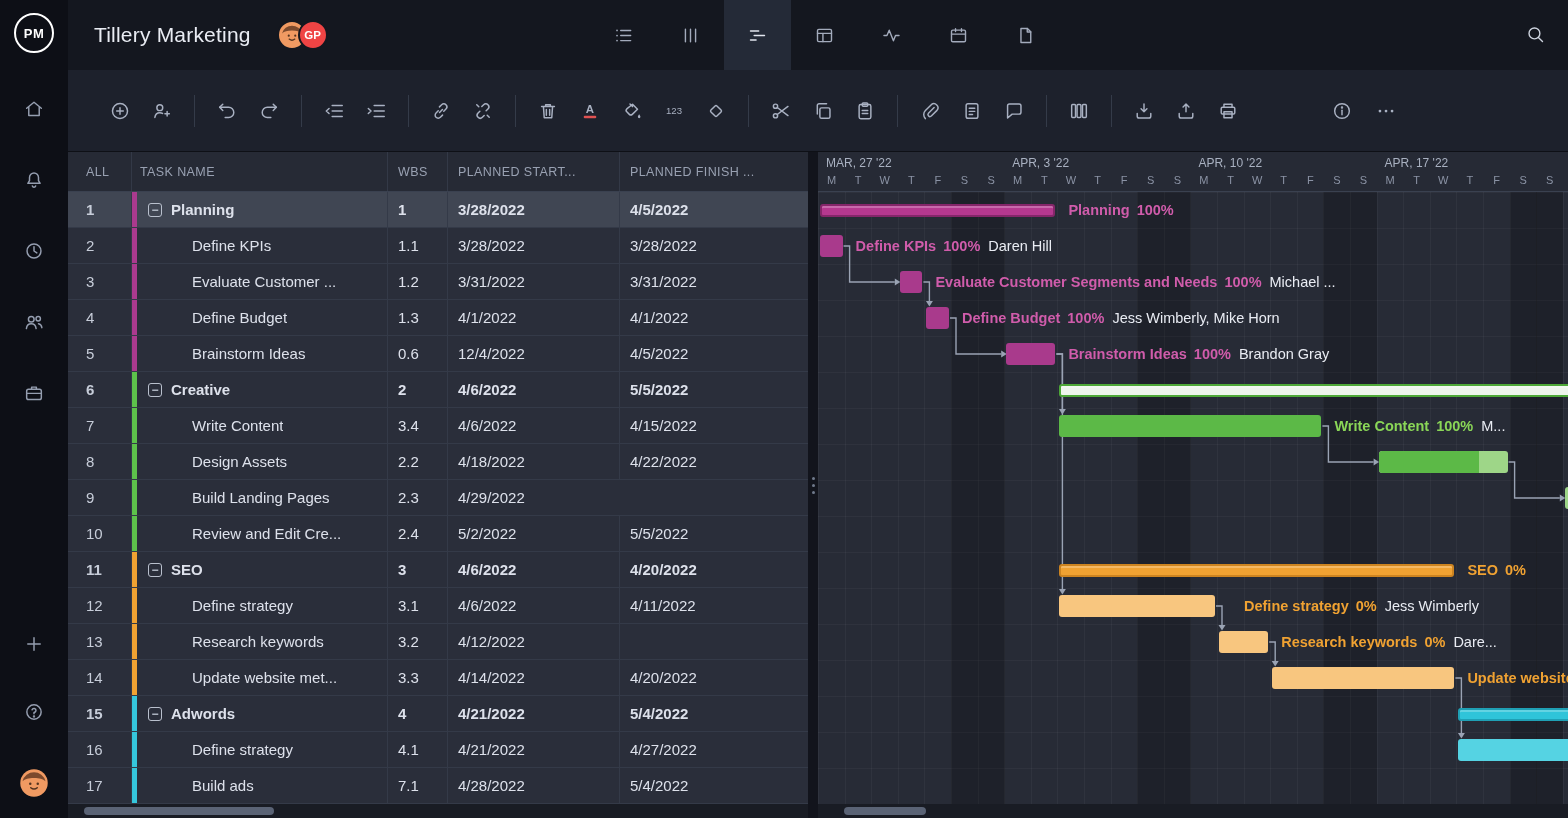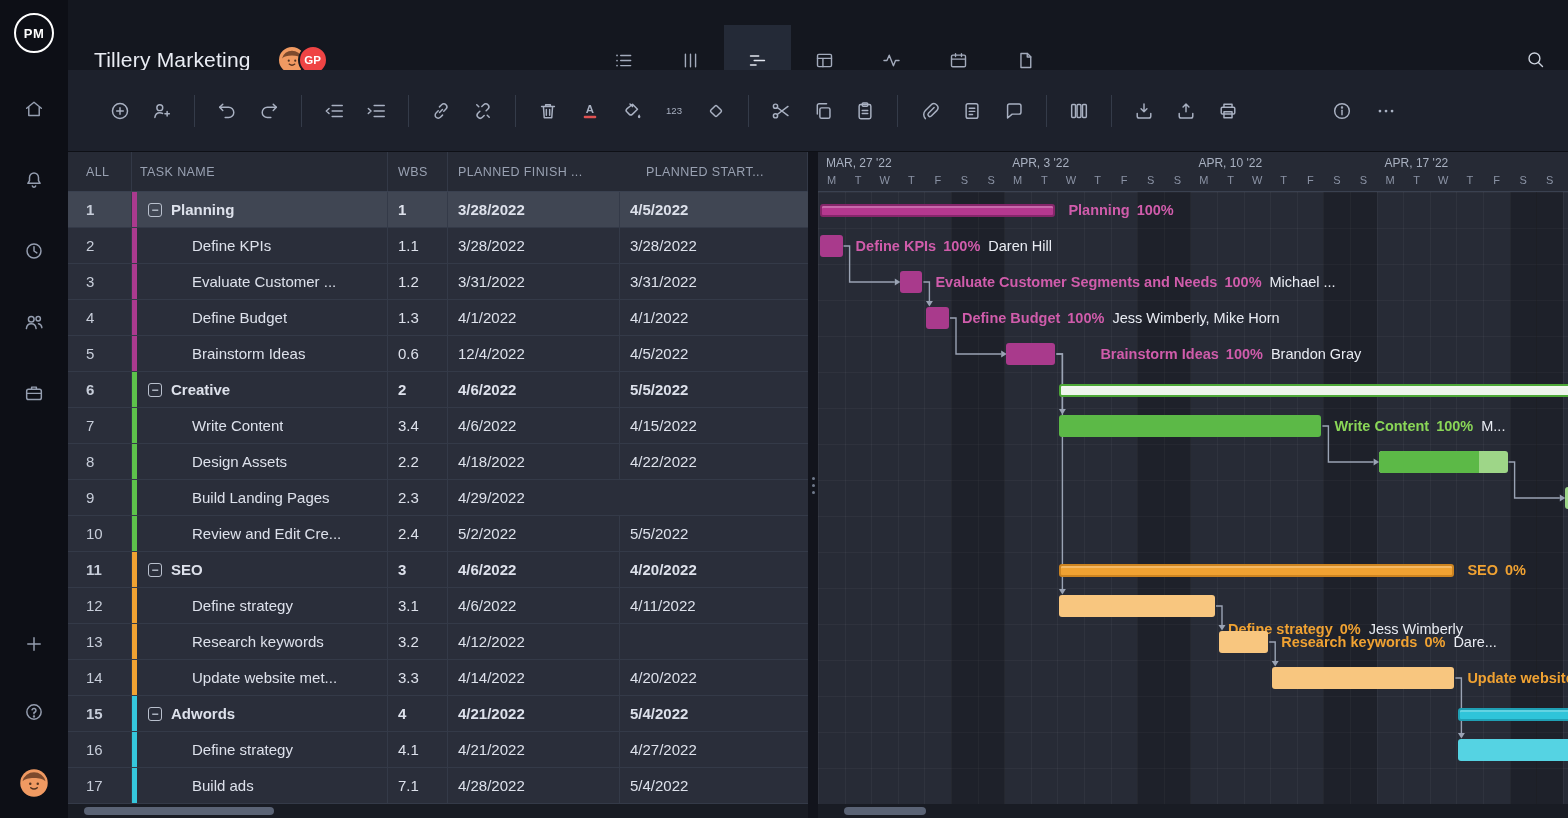--- a/index.html
+++ b/index.html
@@ -13,21 +13,21 @@
   
   .sidebar { position:absolute; left:0; top:0; width:68px; height:818px; background:#0d0f16; z-index:8; display:flex; flex-direction:column; align-items:center; }
   .logo { width:40px; height:40px; margin-top:13px; border:2px solid #fff; border-radius:50%; display:flex; align-items:center; justify-content:center; font-size:13px; font-weight:bold; color:#fff; letter-spacing:.5px; }
   .snav { display:flex; flex-direction:column; gap:47px; margin-top:44px; align-items:center; }
   .sbtn { color:#959eb0; width:24px; height:24px; display:inline-flex; align-items:center; justify-content:center; }
   .sbottom { margin-top:auto; display:flex; flex-direction:column; gap:44px; align-items:center; padding-bottom:20px; }
   .avatarbtn { width:30px; height:30px; border-radius:50%; overflow:hidden; }
   .avatarbtn svg { width:100%; height:100%; display:block; }
 
   
-  .tophdr { position:absolute; left:68px; top:0; width:1500px; height:70px; background:#14171f; display:flex; align-items:center;margin-top:25px; }
+  .tophdr { position:absolute; left:68px; top:0; width:1500px; height:70px; background:#14171f; display:flex; align-items:center; }
   .title { font-size:21px; font-weight:500; color:#e9ecf3; margin-left:26px; letter-spacing:.2px; }
   .avatars { display:flex; margin-left:26px; }
   .av { width:30px; height:30px; border-radius:50%; border:2px solid #14171f; display:inline-flex; align-items:center; justify-content:center; }
   .av + .av { margin-left:-9px; }
   .av.init { font-size:11.5px; font-weight:bold; color:#fff; }
   .av.face { overflow:hidden; background:#f09a62; }
   .av.face svg { width:100%; height:100%; display:block; }
   .views { position:absolute; left:522px; top:0; display:flex; height:70px; }
   .vbtn { width:67px; height:70px; display:inline-flex; align-items:center; justify-content:center; color:#a3abbc; }
   .vbtn .icon { width:21px; height:21px; }
@@ -496,22 +496,22 @@
           </span>
         </button>
       </div>
   </div>
 
   <section class="tablepane">
     <div class="thead">
       <div class="hc h-num">ALL</div>
       <div class="hc h-name">TASK NAME</div>
       <div class="hc h-wbs">WBS</div>
+      <div class="hc h-start">PLANNED START...</div>
       <div class="hc h-fin">PLANNED FINISH ...</div>
-      <div class="hc h-start">PLANNED START...</div>
     </div>
     <div class="rows" id="rows">
         <div class="trow group sel">
           <div class="c cnum">1</div>
           <div class="c cname">
             <span class="strip" style="background: rgb(170, 58, 142);"></span>
             <span class="collapse">−</span>
             <span class="nm">Planning</span>
           </div>
           <div class="c cwbs">1</div>
@@ -763,32 +763,32 @@
         </svg>
         <div class="gsum" style="left: 2px; width: 235.4px; top: 12px; background: rgb(181, 56, 143); border-color: rgb(133, 38, 106);"></div>
         <div class="glabel" style="left: 250.4px; top: 9px;"><span class="lname" style="color: rgb(208, 92, 171);">Planning</span><span class="lpct" style="color: rgb(208, 92, 171);">100%</span></div>
         <div class="gbar" style="left: 2px; width: 22.6px; top: 43px; background: rgb(169, 58, 140);"></div>
         <div class="glabel" style="left: 37.6px; top: 45px;"><span class="lname" style="color: rgb(208, 92, 171);">Define KPIs</span><span class="lpct" style="color: rgb(208, 92, 171);">100%</span><span class="lwho">Daren Hill</span></div>
         <div class="gbar" style="left: 81.8px; width: 22.6px; top: 79px; background: rgb(169, 58, 140);"></div>
         <div class="glabel" style="left: 117.4px; top: 81px;"><span class="lname" style="color: rgb(208, 92, 171);">Evaluate Customer Segments and Needs</span><span class="lpct" style="color: rgb(208, 92, 171);">100%</span><span class="lwho">Michael ...</span></div>
         <div class="gbar" style="left: 108.4px; width: 22.6px; top: 115px; background: rgb(169, 58, 140);"></div>
         <div class="glabel" style="left: 144px; top: 117px;"><span class="lname" style="color: rgb(208, 92, 171);">Define Budget</span><span class="lpct" style="color: rgb(208, 92, 171);">100%</span><span class="lwho">Jess Wimberly, Mike Horn</span></div>
         <div class="gbar" style="left: 188.2px; width: 49.2px; top: 151px; background: rgb(169, 58, 140);"></div>
-        <div class="glabel" style="left: 250.4px; top: 153px; margin-left: 32px;"><span class="lname" style="color: rgb(208, 92, 171);">Brainstorm Ideas</span><span class="lpct" style="color: rgb(208, 92, 171);">100%</span><span class="lwho">Brandon Gray</span></div>
+        <div class="glabel" style="left: 250.4px; top: 153px;"><span class="lname" style="color: rgb(208, 92, 171);">Brainstorm Ideas</span><span class="lpct" style="color: rgb(208, 92, 171);">100%</span><span class="lwho">Brandon Gray</span></div>
         <div class="gsum" style="left: 241.4px; width: 581.2px; top: 192px; background: rgb(238, 245, 236); border-color: rgb(78, 168, 56);"></div>
         <div class="gbar" style="left: 241.4px; width: 262px; top: 223px; background: rgb(92, 185, 71);"></div>
         <div class="glabel" style="left: 516.4px; top: 225px;"><span class="lname" style="color: rgb(138, 214, 87);">Write Content</span><span class="lpct" style="color: rgb(138, 214, 87);">100%</span><span class="lwho">M...</span></div>
         <div class="gbar" style="left: 560.6px; width: 129px; top: 259px; background: rgb(158, 214, 136);">
           <div class="prog" style="width: 78%; background: rgb(92, 185, 71);"></div>
         </div>
         <div class="gbar" style="left: 746.8px; width: 129px; top: 295px; background: rgb(158, 214, 136);"></div>
         <div class="gsum" style="left: 241.4px; width: 395px; top: 372px; background: rgb(240, 162, 50); border-color: rgb(205, 132, 32);"></div>
         <div class="glabel" style="left: 649.4px; top: 369px;"><span class="lname" style="color: rgb(240, 162, 50);">SEO</span><span class="lpct" style="color: rgb(240, 162, 50);">0%</span></div>
         <div class="gbar" style="left: 241.4px; width: 155.6px; top: 403px; background: rgb(248, 198, 127);"></div>
-        <div class="glabel" style="left: 410px; top: 405px; margin-top: 23px;"><span class="lname" style="color: rgb(240, 162, 50);">Define strategy</span><span class="lpct" style="color: rgb(240, 162, 50);">0%</span><span class="lwho">Jess Wimberly</span></div>
+        <div class="glabel" style="left: 426px; top: 405px;"><span class="lname" style="color: rgb(240, 162, 50);">Define strategy</span><span class="lpct" style="color: rgb(240, 162, 50);">0%</span><span class="lwho">Jess Wimberly</span></div>
         <div class="gbar" style="left: 401px; width: 49.2px; top: 439px; background: rgb(248, 198, 127);"></div>
         <div class="glabel" style="left: 463.2px; top: 441px;"><span class="lname" style="color: rgb(240, 162, 50);">Research keywords</span><span class="lpct" style="color: rgb(240, 162, 50);">0%</span><span class="lwho">Dare...</span></div>
         <div class="gbar" style="left: 454.2px; width: 182.2px; top: 475px; background: rgb(248, 198, 127);"></div>
         <div class="glabel" style="left: 649.4px; top: 477px;"><span class="lname" style="color: rgb(240, 162, 50);">Update website met...</span></div>
         <div class="gsum" style="left: 640.4px; width: 368.4px; top: 516px; background: rgb(47, 196, 217); border-color: rgb(31, 160, 181);"></div>
         <div class="gbar" style="left: 640.4px; width: 182.2px; top: 547px; background: rgb(85, 211, 227);"></div>
       </div>
     <div class="hscroll">
       <div class="thumb t2"></div>
     </div>

